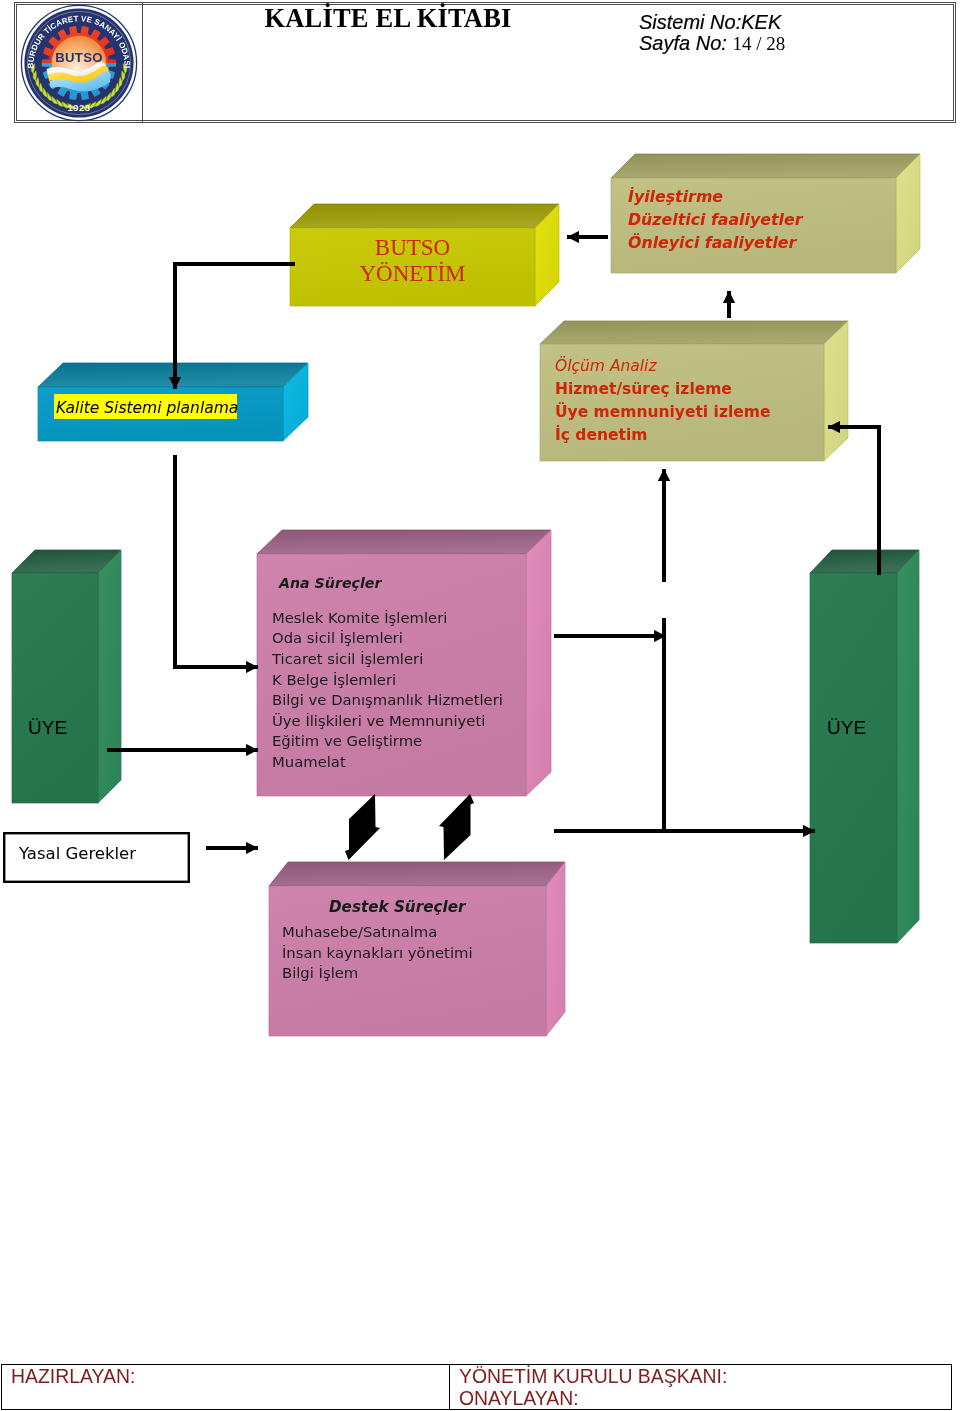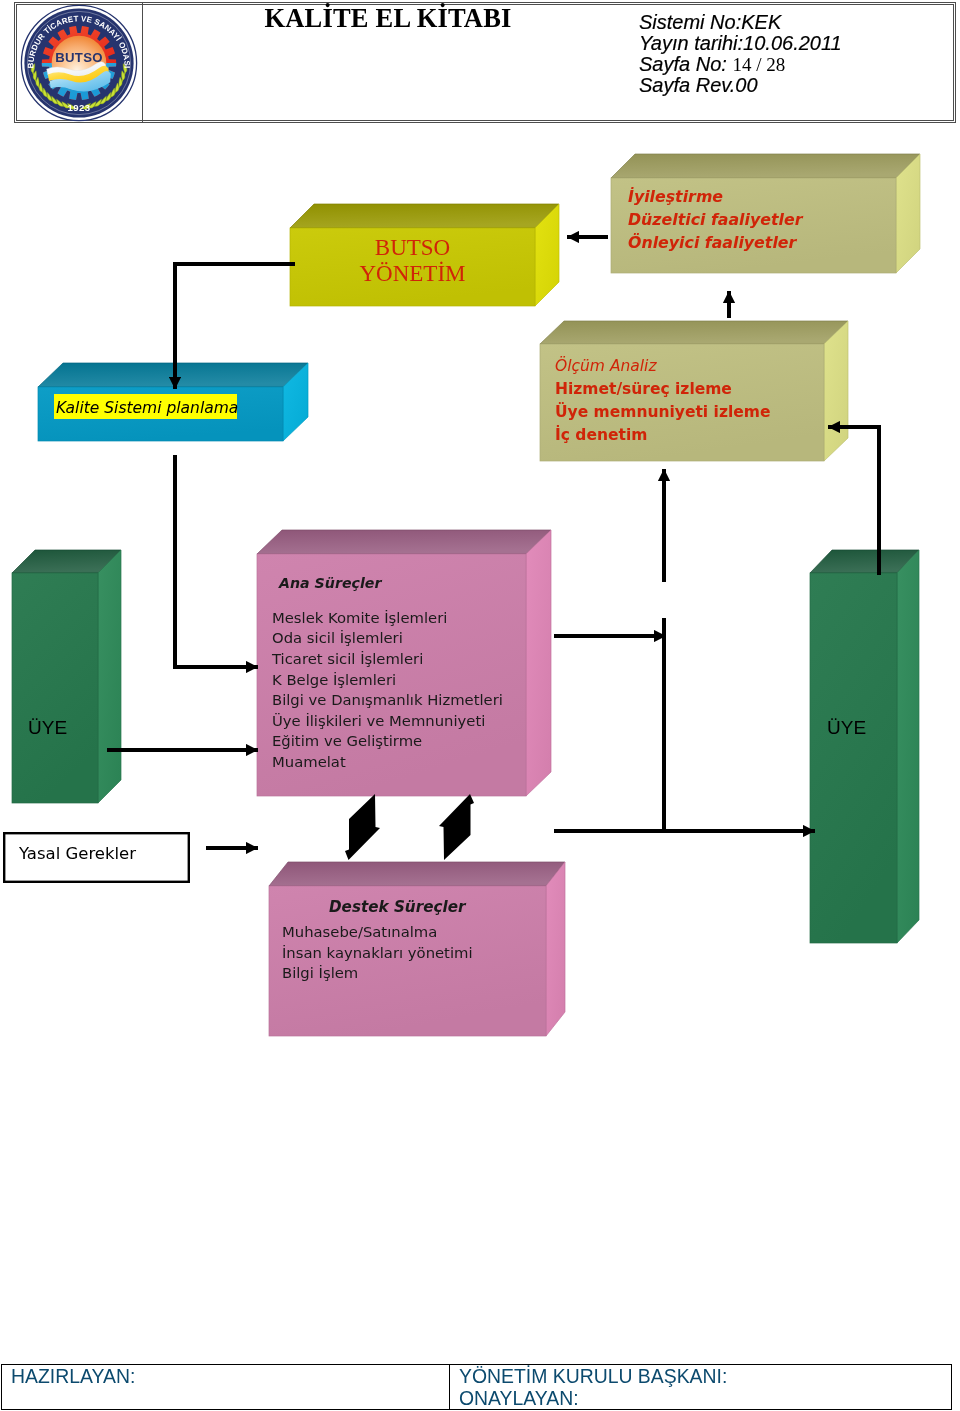--- a/index.html
+++ b/index.html
@@ -11,21 +11,21 @@
   .hdr-div{position:absolute;left:127px;top:0;width:1px;height:100%;background:#4d4d4d;}
   .logo-cell{position:absolute;left:0;top:0;width:127px;height:100%;}
   .title-cell{position:absolute;left:128px;top:0;width:490px;height:100%;display:flex;justify-content:center;}
   .title-cell span{font-family:"Liberation Serif",serif;font-weight:bold;font-size:26.5px;color:#000;letter-spacing:0.2px;}
   .doc-cell{position:absolute;left:624px;top:9px;width:320px;}
   .doc-cell div{font-family:"Liberation Sans",sans-serif;font-style:italic;font-weight:normal;font-size:20px;line-height:20.8px;color:#000;white-space:nowrap;-webkit-text-stroke:0.18px #000;}
   .doc-cell .pg-num{font-style:normal;font-weight:normal;font-family:"Liberation Serif",serif;font-size:19px;-webkit-text-stroke:0px;}
   
   .ftr{position:absolute;left:1px;top:1364px;width:951px;height:46px;border:1px solid #000;box-sizing:border-box;overflow:hidden;}
   .ftr-div{position:absolute;left:447px;top:0;width:1px;height:100%;background:#000;}
-  .ftr-cell{position:absolute;top:0px;font-size:19.4px;line-height:22px;color:#0c4a6e;white-space:nowrap;}
+  .ftr-cell{position:absolute;top:0px;font-size:19.4px;line-height:22px;color:#7f1d1d;white-space:nowrap;}
   .ftr-l{left:9px;}
   .ftr-r{left:457px;}
   svg.diagram{position:absolute;left:0;top:0;width:960px;height:1411px;}
 </style>
 </head>
 <body>
 
 <div class="page">
   <div class="hdr">
     <div class="hdr-inner"></div>
@@ -116,23 +116,21 @@
         <text font-family="Liberation Sans, sans-serif" font-weight="bold" font-size="13.2" fill="#ffffff" letter-spacing="0.2">
           <textPath href="#arcTop" startOffset="50%" text-anchor="middle">BURDUR TİCARET VE SANAYİ ODASI</textPath>
         </text>
       </svg>
     </div>
     <div class="title-cell">
         <span>KALİTE EL KİTABI</span>
       </div>
     <div class="doc-cell">
       <div>Sistemi No:KEK</div>
-      <div>Yayın tarihi:10.06.2011</div>
       <div><span>Sayfa No:</span> <span class="pg-num">14 / 28</span></div>
-      <div>Sayfa Rev.00</div>
     </div>
   </div>
 
   <svg class="diagram" viewBox="0 0 960 1411" width="960" height="1411">
     <defs>
       <marker id="arrowHead" viewBox="0 0 12.5 12.5" refX="12.3" refY="6.25" markerWidth="3.125" markerHeight="3.125" markerUnits="strokeWidth" orient="auto-start-reverse">
         <path d="M 0 0 L 12.5 6.25 L 0 12.5 z" fill="#000"></path>
       </marker>
     <linearGradient id="butso-yonetim-gt" x1="0" y1="0" x2="0.25" y2="1">
           <stop offset="0%" stop-color="#909000"></stop>

